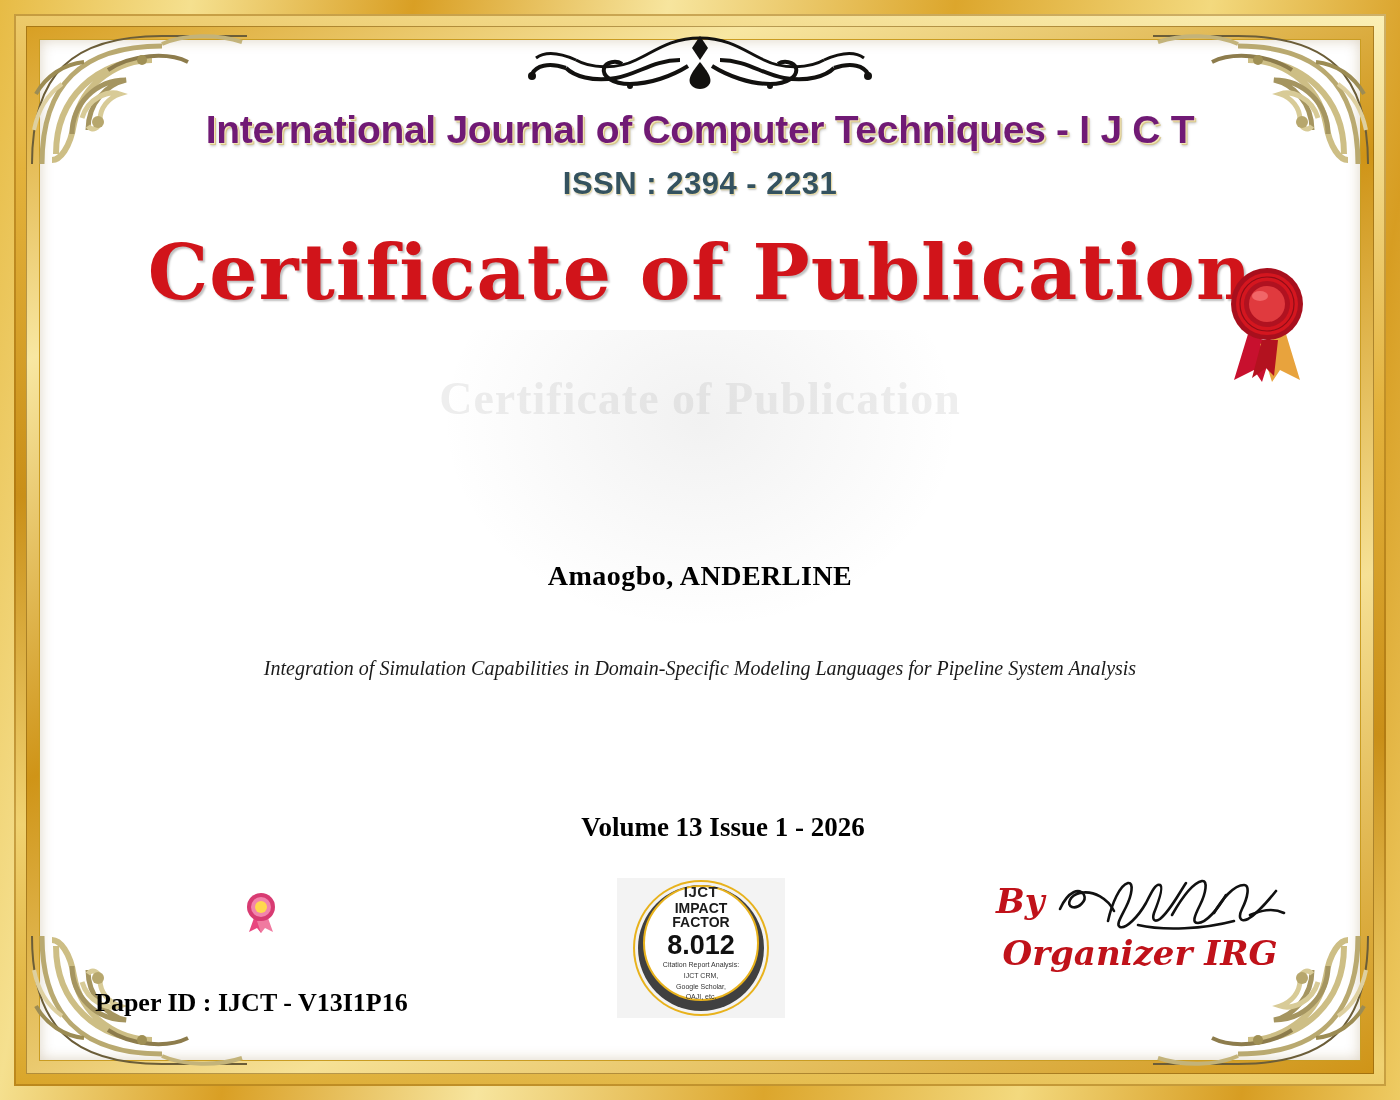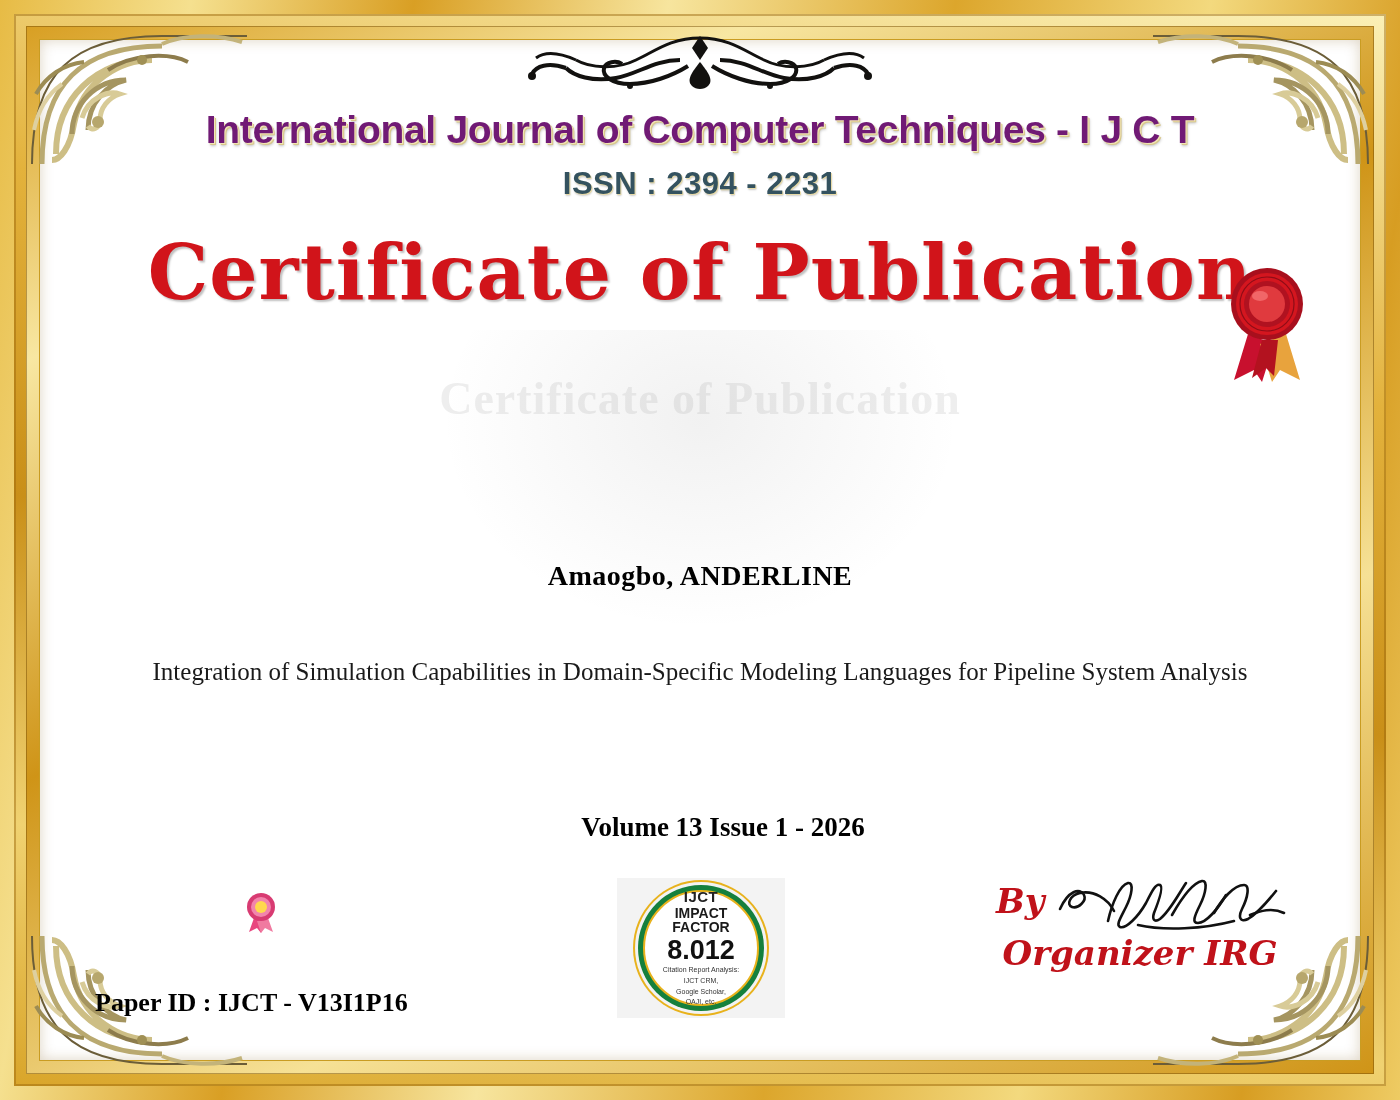--- a/index.html
+++ b/index.html
@@ -156,21 +156,22 @@
     color: #000000;
     letter-spacing: 0.5px;
   }
   .paper-title {
     position: absolute;
     left: 150px;
     right: 150px;
     top: 655px;
     text-align: center;
     font-family: "Liberation Serif", serif;
-    font-size: 25px;
+    font-style: italic;
+    font-size: 20px;
     line-height: 1.32;
     color: #1a1a1a;
   }
   .volume {
     position: absolute;
     left: 0; right: 0;
     top: 812px;
     text-align: center;
     font-family: "Liberation Serif", serif;
     font-weight: bold;
@@ -218,25 +219,25 @@
     background: #f3f3f3;
     display: flex;
     align-items: center;
     justify-content: center;
   }
   .impact-circle {
     position: relative;
     width: 126px;
     height: 126px;
     border-radius: 50%;
-    background: #15803d;
+    background: #404040;
     display: flex;
     flex-direction: column;
     align-items: center;
-    justify-content: center;
+    justify-content: flex-start;
     box-shadow: 0 0 0 3px #f3f3f3, 0 0 0 5px #e8b21c;
   }
   .impact-circle::before {
     content: "";
     position: absolute;
     inset: -7px;
     border-radius: 50%;
     background:
       repeating-conic-gradient(#e8b21c 0deg 6deg, #f3f3f3 6deg 12deg);
     z-index: -1;

